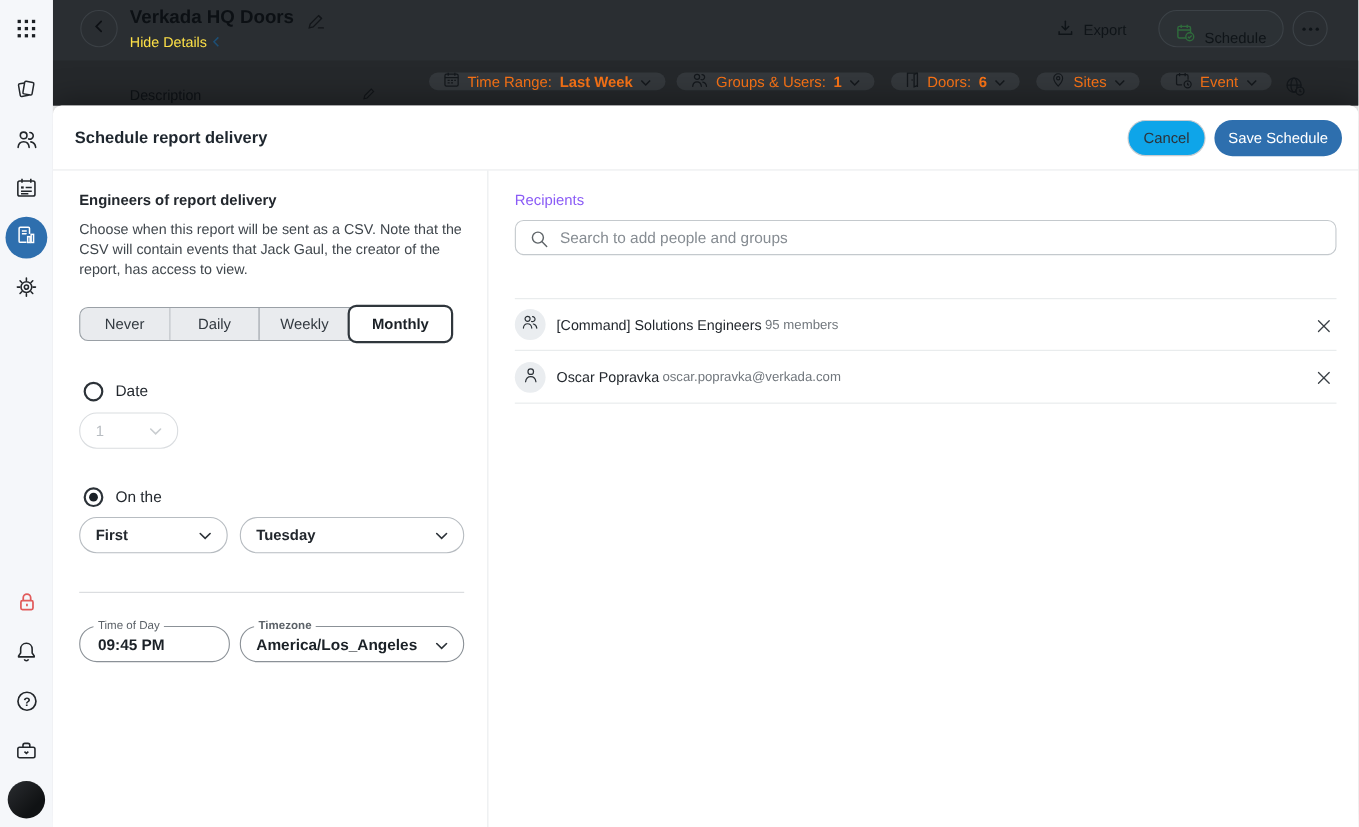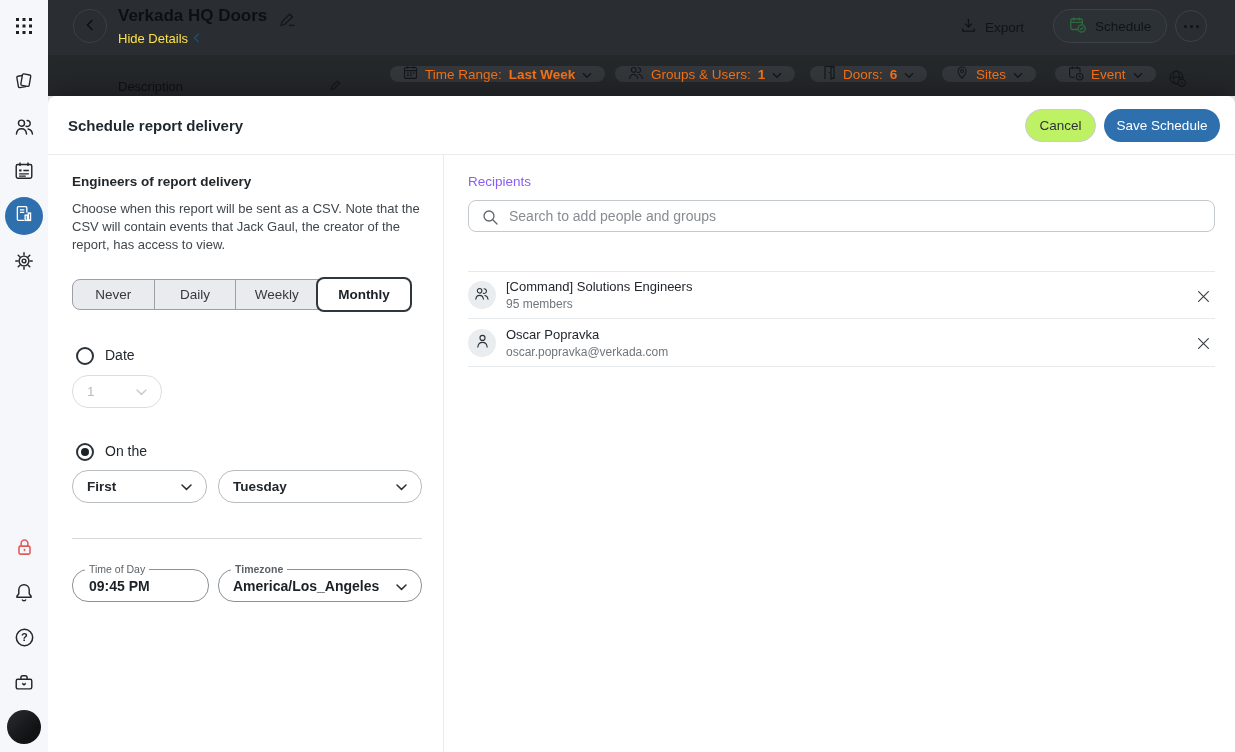--- a/index.html
+++ b/index.html
@@ -15,33 +15,33 @@
   
   .bg-header{position:absolute;left:48px;top:0;width:1187px;height:96px;background:#2a2e32;overflow:hidden;z-index:1;color:#101418}
   .bg-lower{position:absolute;left:0;top:55px;width:100%;height:41px;background:#25282b}
   .back-btn{position:absolute;left:25px;top:9px;width:34px;height:34px;border:1px solid #3b4045;border-radius:50%;display:flex;align-items:center;justify-content:center;cursor:pointer}
   .bg-title{position:absolute;left:70px;top:6px;font-size:17px;font-weight:bold;color:#0c1014;white-space:nowrap}
   .title-pencil{position:absolute;left:231px;top:9px;cursor:pointer}
   .hide-details{position:absolute;left:70px;top:31px;font-size:13px;color:#fde047;display:flex;align-items:center;gap:5px;cursor:pointer}
   .desc-label{position:absolute;left:70px;top:79px;font-size:13px;color:#0e1216}
   .desc-pencil{position:absolute;left:281px;top:77px;cursor:pointer}
   .bg-export{position:absolute;left:912px;top:17px;display:flex;align-items:center;gap:8px;font-size:13.5px;color:#0f1418;cursor:pointer}
-  .bg-schedule{position:absolute;left:1005px;top:9px;height:34px;padding:0 15px;border:1px solid #3c4247;border-radius:17px;background:#2c3135;display:flex;align-items:center;gap:8px;font-size:13.5px;color:#0f1418;cursor:pointer}
+  .bg-schedule{position:absolute;left:1005px;top:9px;height:34px;padding:0 15px;border:1px solid #3c4247;border-radius:17px;background:#2c3135;display:flex;align-items:flex-end;gap:8px;font-size:13.5px;color:#0f1418;cursor:pointer}
   .bg-more{position:absolute;left:1127px;top:10px;width:32px;height:32px;border:1px solid #3c4247;border-radius:50%;display:flex;align-items:center;justify-content:center;gap:3px;cursor:pointer}
   .bg-more i{width:3px;height:3px;border-radius:50%;background:#0f1418}
   .pill{position:absolute;top:66px;height:16px;border-radius:15px;background:#34383c;display:flex;align-items:center;gap:7px;padding:0 13px;font-size:13.5px;color:#f97316;white-space:nowrap;cursor:pointer}
   .pill .pv{font-weight:bold}
   .pill span:empty{display:none}
   .bg-globe{position:absolute;left:1120px;top:69px;cursor:pointer}
 
   
   .modal{position:absolute;left:48px;top:96px;width:1187px;height:656px;background:#fff;border-radius:8px 8px 0 0;z-index:2;box-shadow:0 -4px 28px rgba(0,0,0,.35)}
   .modal-header{position:absolute;left:0;top:0;width:100%;height:59px;border-bottom:1px solid #e9ebed}
   .modal-title{position:absolute;left:20px;top:0;line-height:59px;font-size:15px;font-weight:bold;color:#1e262e}
-  .btn-cancel{position:absolute;right:139px;top:13px;width:71px;height:33px;border:1px solid #c7ccd1;border-radius:17px;background:#bef264;font-size:13.5px;color:#2d333a;font-family:inherit;cursor:pointer}
+  .btn-cancel{position:absolute;right:139px;top:13px;width:71px;height:33px;border:1px solid #c7ccd1;border-radius:17px;background:#0ea5e9;font-size:13.5px;color:#2d333a;font-family:inherit;cursor:pointer}
   .btn-save{position:absolute;right:15px;top:13px;width:116px;height:33px;border:none;border-radius:17px;background:#2e6fae;font-size:13.5px;color:#fff;font-family:inherit;cursor:pointer}
 
   .panel-left{position:absolute;left:0;top:59px;width:396px;bottom:0;border-right:1px solid #e9ebed}
   .panel-right{position:absolute;left:397px;top:59px;right:0;bottom:0}
 
   .freq-heading{position:absolute;left:24px;top:19px;font-size:13.5px;font-weight:bold;color:#22272d}
   .freq-desc{position:absolute;left:24px;top:45px;width:352px;font-size:13px;line-height:18px;color:#40474d}
 
   .segments{position:absolute;left:24px;top:124px;width:339px;height:31px;display:flex;border:1px solid #9aa0a6;border-radius:8px;background:#e9ebee}
   .seg{flex:1;border:none;border-right:1px solid #9aa0a6;background:transparent;font-size:13.5px;color:#333a41;font-family:inherit;cursor:pointer}
@@ -67,21 +67,21 @@
   .rec-heading{position:absolute;left:23px;top:19px;font-size:13.5px;font-weight:normal;color:#8b5cf6}
   .rec-search{position:absolute;left:23px;top:45px;width:747px;height:32px;border:1px solid #c4c9cd;border-radius:8px;background:#fff}
   .rec-search input{width:100%;height:100%;border:none;outline:none;background:transparent;border-radius:8px;padding:0 12px 0 40px;font-size:14px;color:#30363c;font-family:inherit}
   .rec-search input::placeholder{color:#868c92}
   .rec-search .mag{position:absolute;left:13px;top:8px}
 
   .rec-list{position:absolute;left:23px;top:116px;width:747px}
   .rec-row{position:relative;height:48px;border-bottom:1px solid #e7eaec;display:flex;align-items:center}
   .rec-row:first-child{border-top:1px solid #e7eaec}
   .rec-avatar{width:28px;height:28px;border-radius:50%;background:#eaedf0;display:flex;align-items:center;justify-content:center;flex:0 0 28px}
-  .rec-texts{margin-left:10px;display:flex;flex-direction:column;gap:3px}
+  .rec-texts{margin-left:10px;display:flex;flex-direction:row;gap:3px}
   .rec-name{font-size:13px;color:#23282e}
   .rec-sub{font-size:12px;color:#70767c}
   .rec-close{position:absolute;right:4px;top:16px;width:16px;height:16px;display:flex;align-items:center;justify-content:center;cursor:pointer;background:none;border:none}
 </style>
 </head>
 <body>
 
 <div class="bg-header">
   <div class="bg-lower"></div>
 

